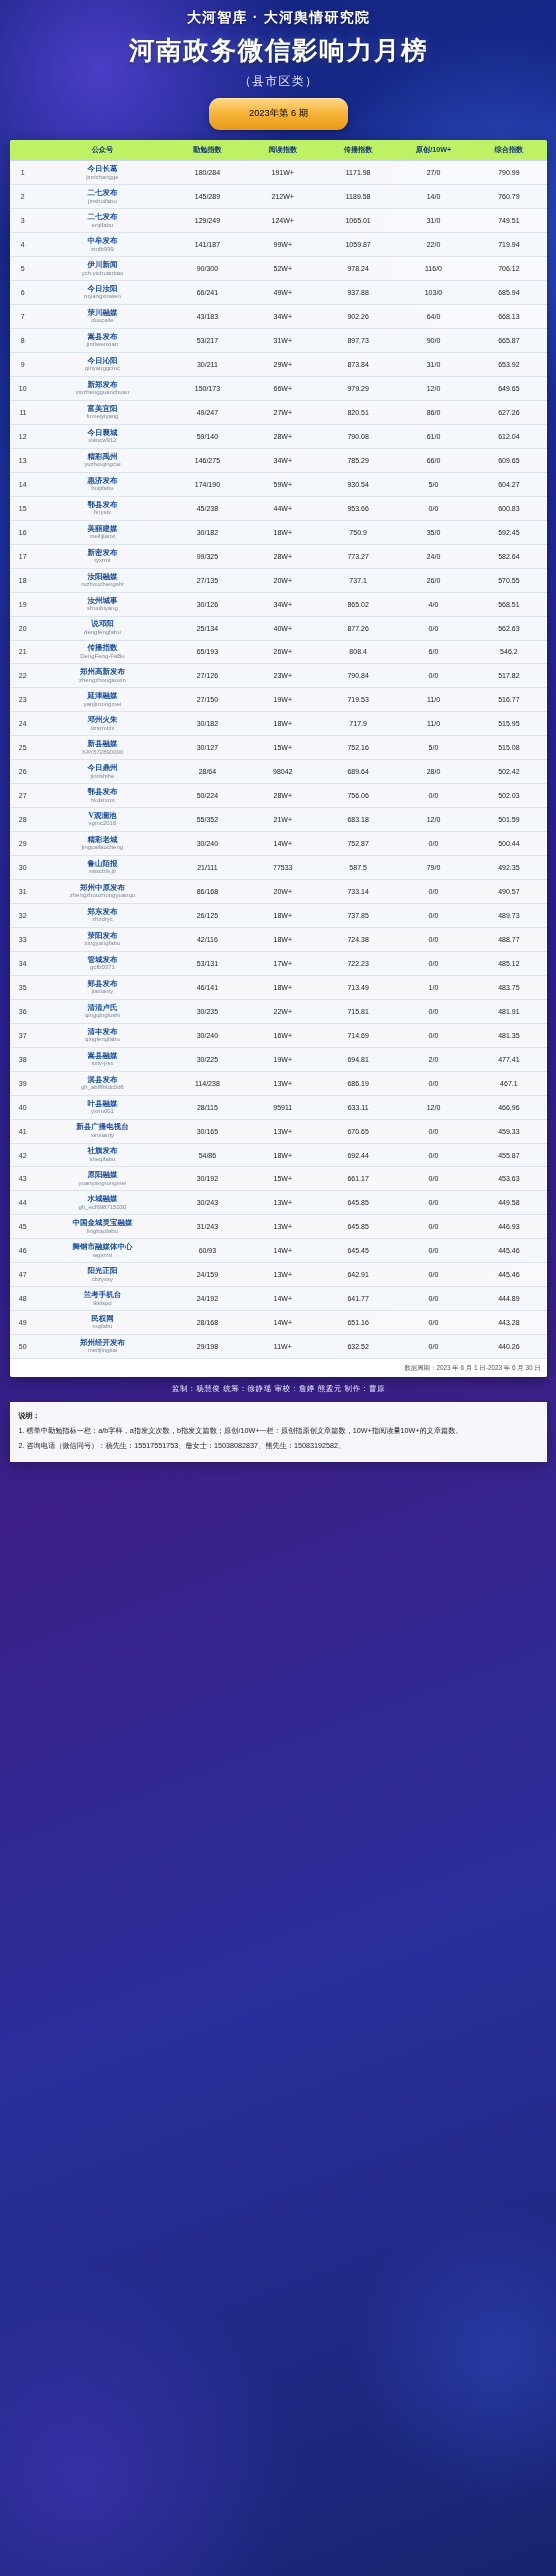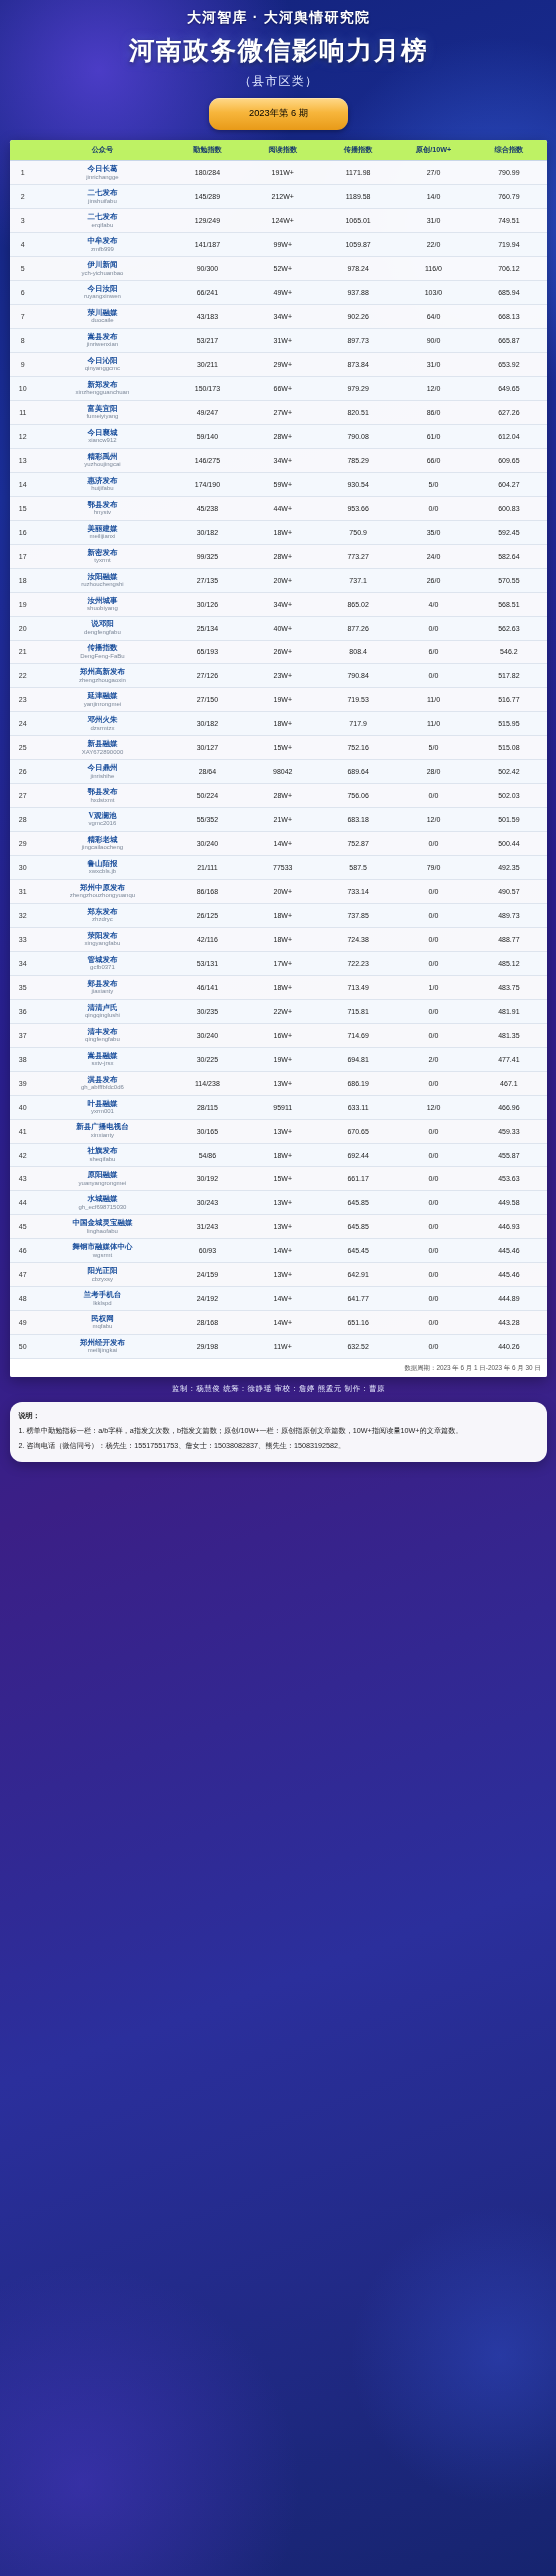--- a/index.html
+++ b/index.html
@@ -122,21 +122,21 @@
     text-align: center;
     color: #e8ecff;
     font-size: 7.5px;
     letter-spacing: 0.6px;
   }
 
   .notes {
     position: relative;
     margin: 8px 10.4px 0;
     background: rgba(255,255,255,0.96);
-    border-radius: 12px;
+    border-radius: 0;
     padding: 7px 8px 9.3px;
     color: #222;
     font-size: 7.2px;
     line-height: 1.9;
     box-shadow: 0 3.5px 11.6px rgba(0,0,0,0.25);
   }
   .notes .nt-title { font-weight: bold; margin-bottom: 1.2px; }
   .notes p { margin: 0; }
   .notes .n-item { margin-top: 1.2px; }
 </style>

